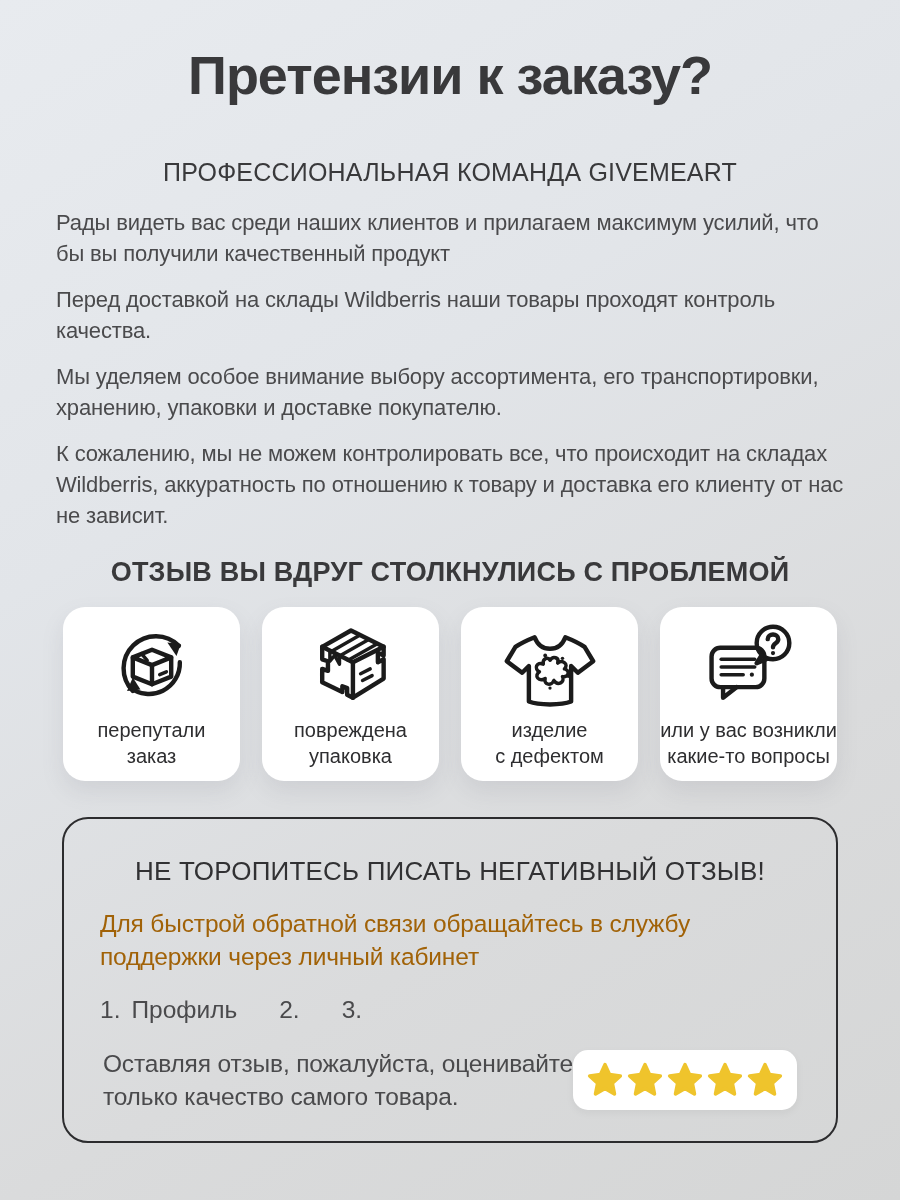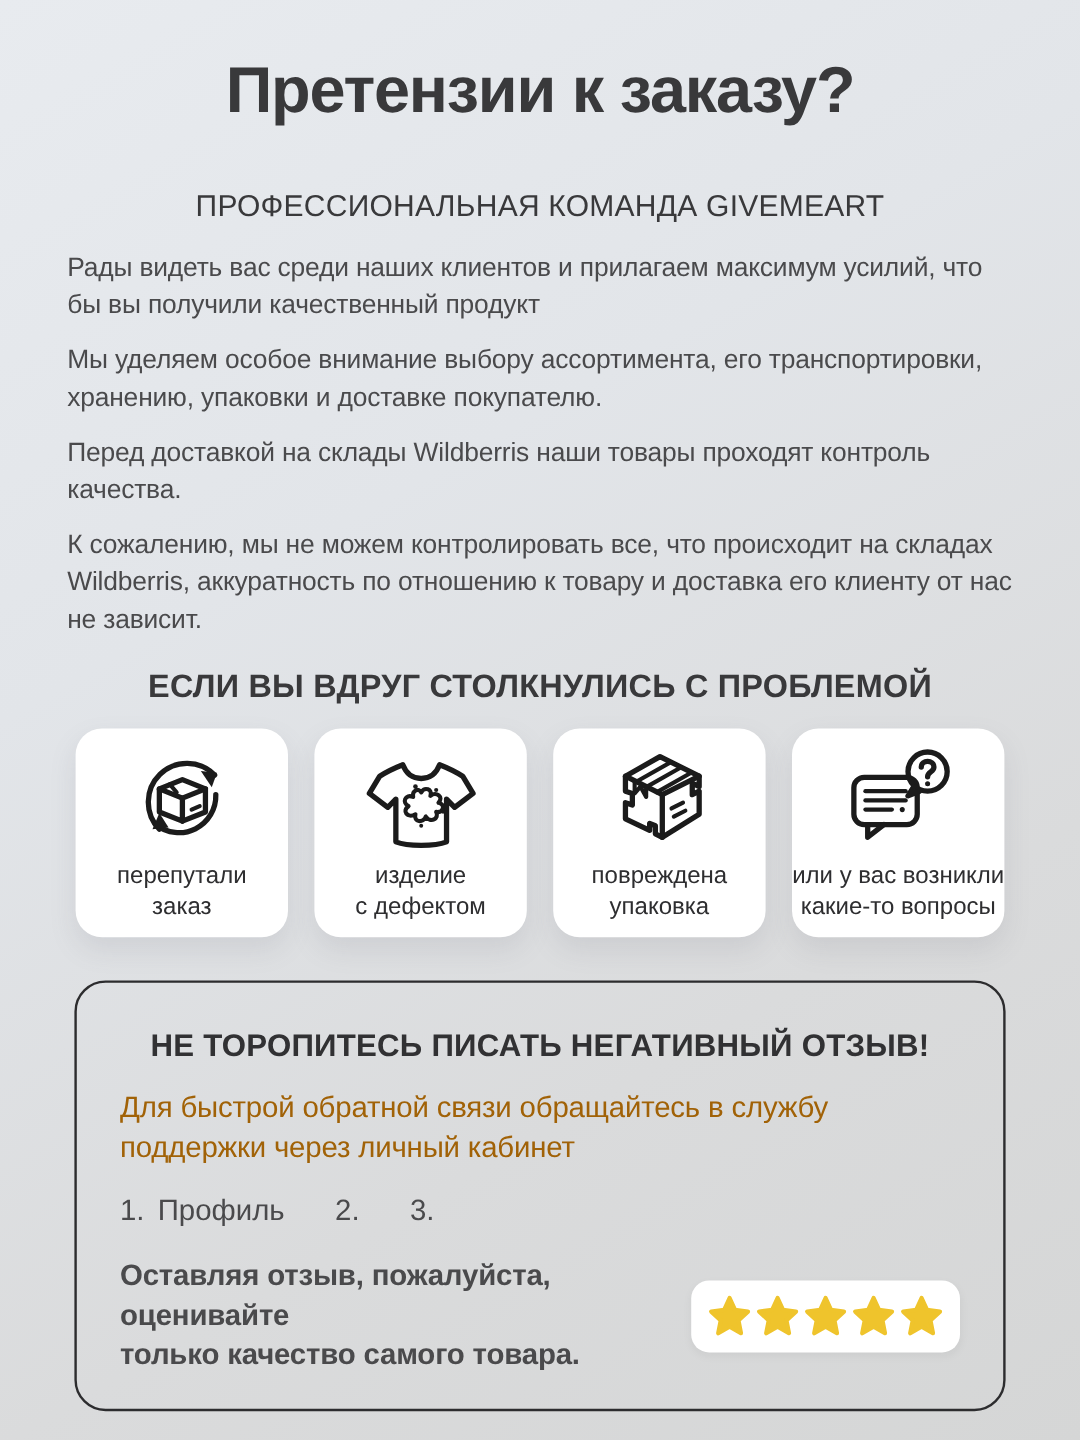--- a/index.html
+++ b/index.html
@@ -74,21 +74,21 @@
 
   .review-box {
     margin: 36px 6px 0;
     border: 2px solid #2c2c2e;
     border-radius: 26px;
     padding: 38px 36px 28px;
   }
   .box-heading {
     font-size: 26px;
     line-height: 28px;
-    font-weight: 700;
+    font-weight: 400;
     text-align: center;
     color: #313133;
     letter-spacing: 0.2px;
   }
   .box-text {
     margin-top: 22px;
     font-size: 24.5px;
     line-height: 33px;
     color: #a16207;
     letter-spacing: -0.15px;
@@ -99,23 +99,22 @@
     display: flex;
     gap: 42px;
     font-size: 24.5px;
     line-height: 30px;
     color: #4a4a4c;
   }
   .step { display: flex; gap: 11px; white-space: nowrap; }
   .bottom-row {
     margin-top: 22px;
     display: flex;
-    justify-content: flex-start;
+    justify-content: center;
     align-items: center;
-    font-weight: bold;
   }
   .note {
     font-size: 24.5px;
     line-height: 33px;
     color: #4a4a4c;
     white-space: pre-line;
     letter-spacing: -0.15px;
   }
   .stars-box {
     background: #ffffff;
@@ -135,26 +134,26 @@
 </head>
 <body>
 
 <div class="page">
 
   <h1 class="title">Претензии к заказу?</h1>
   <div class="subtitle">ПРОФЕССИОНАЛЬНАЯ КОМАНДА GIVEMEART</div>
 
   <div class="intro">
     <p>Рады видеть вас среди наших клиентов и прилагаем максимум усилий, что бы вы получили качественный продукт</p>
+    <p>Перед доставкой на склады Wildberris наши товары  проходят контроль качества.</p>
     <p>Мы уделяем особое внимание выбору ассортимента, его транспортировки, хранению, упаковки и доставке покупателю.</p>
-    <p>Перед доставкой на склады Wildberris наши товары  проходят контроль качества.</p>
     <p>К сожалению, мы не можем контролировать все, что происходит на складах Wildberris, аккуратность по отношению к товару и доставка его клиенту от нас не зависит.</p>
   </div>
 
-  <div class="section-heading">ЕСЛИ ВЫ ВДРУГ СТОЛКНУЛИСЬ С ПРОБЛЕМОЙ</div>
+  <div class="section-heading">ОТЗЫВ ВЫ ВДРУГ СТОЛКНУЛИСЬ С ПРОБЛЕМОЙ</div>
 
   <div class="cards">
 
     <div class="card">
       <div class="card-icon">
         <svg viewBox="0 0 100 100">
           <path class="ic" d="M30 75 A32 32 0 1 1 78 28"></path>
           <path class="ic-fill" d="M80 26 L66 24.5 L75.5 38.5 Z"></path>
           <path class="ic" d="M79 45 A32 32 0 0 1 27 71"></path>
           <path class="ic-fill" d="M24 75 L38 73.5 L30 61 Z"></path>
@@ -165,48 +164,48 @@
           <path class="ic-thin" d="M58 58 L65 55"></path>
         </svg>
       </div>
       <div class="card-label">перепутали
 заказ</div>
     </div>
 
     <div class="card">
       <div class="card-icon">
         <svg viewBox="0 0 100 100">
-          <path class="ic" d="M34 19 C29 21 20 25 14 29 L5 44 L21 56 L28 49 L28 86 C38 90 62 90 72 86 L72 49 L79 56 L95 44 L86 29 C80 25 71 21 66 19 C63 27 57 31 50 31 C43 31 37 27 34 19 Z"></path>
-          <path class="ic-thin" d="M50 43 C53 38 60 40 58 46 C63 42 70 47 65 52 C71 53 70 61 63 60 C66 66 58 70 54 64 C52 70 43 69 45 62 C38 66 33 59 39 55 C33 52 36 44 43 47 C42 41 48 39 50 43 Z"></path>
-          <circle class="ic-fill" cx="45" cy="38" r="2"></circle>
-          <circle class="ic-fill" cx="63" cy="41" r="1.8"></circle>
-          <circle class="ic-fill" cx="69" cy="60" r="1.5"></circle>
-          <circle class="ic-fill" cx="50" cy="72" r="1.7"></circle>
-        </svg>
-      </div>
-      <div class="card-label">изделие
-с дефектом</div>
-    </div>
-
-    <div class="card">
-      <div class="card-icon">
-        <svg viewBox="0 0 100 100">
           <path class="ic" d="M50 12 L84 29 L84 38 L78 35 L78 45 L84 42 L84 62 L52 82 L46 79 L46 72 L41 70 L41 76 L20 66 L20 52 L26 54 L26 44 L20 42 L20 29 Z"></path>
           <path class="ic" d="M20 29 L52 45 L84 29"></path>
           <path class="ic" d="M52 45 L52 82"></path>
           <path class="ic-thin" d="M59 17 L29 34"></path>
           <path class="ic-thin" d="M68 21.5 L38 38.5"></path>
           <path class="ic-thin" d="M77 26 L47 43"></path>
           <path class="ic-thin" d="M28 33 L28 44 L33 38 L38 47 L38 38"></path>
           <path class="ic-thin" d="M60 57 L70 52"></path>
           <path class="ic-thin" d="M62 64 L72 59"></path>
         </svg>
       </div>
       <div class="card-label">повреждена
 упаковка</div>
+    </div>
+
+    <div class="card">
+      <div class="card-icon">
+        <svg viewBox="0 0 100 100">
+          <path class="ic" d="M34 19 C29 21 20 25 14 29 L5 44 L21 56 L28 49 L28 86 C38 90 62 90 72 86 L72 49 L79 56 L95 44 L86 29 C80 25 71 21 66 19 C63 27 57 31 50 31 C43 31 37 27 34 19 Z"></path>
+          <path class="ic-thin" d="M50 43 C53 38 60 40 58 46 C63 42 70 47 65 52 C71 53 70 61 63 60 C66 66 58 70 54 64 C52 70 43 69 45 62 C38 66 33 59 39 55 C33 52 36 44 43 47 C42 41 48 39 50 43 Z"></path>
+          <circle class="ic-fill" cx="45" cy="38" r="2"></circle>
+          <circle class="ic-fill" cx="63" cy="41" r="1.8"></circle>
+          <circle class="ic-fill" cx="69" cy="60" r="1.5"></circle>
+          <circle class="ic-fill" cx="50" cy="72" r="1.7"></circle>
+        </svg>
+      </div>
+      <div class="card-label">изделие
+с дефектом</div>
     </div>
 
     <div class="card">
       <div class="card-icon">
         <svg viewBox="0 0 100 100">
           <rect class="ic" x="11" y="30" width="55" height="41" rx="9"></rect>
           <path class="ic" d="M23 71 L23 82 L37 71"></path>
           <path class="ic-thin" d="M21 42 L56 42"></path>
           <path class="ic-thin" d="M21 50 L56 50"></path>
           <path class="ic-thin" d="M21 58 L44 58"></path>

